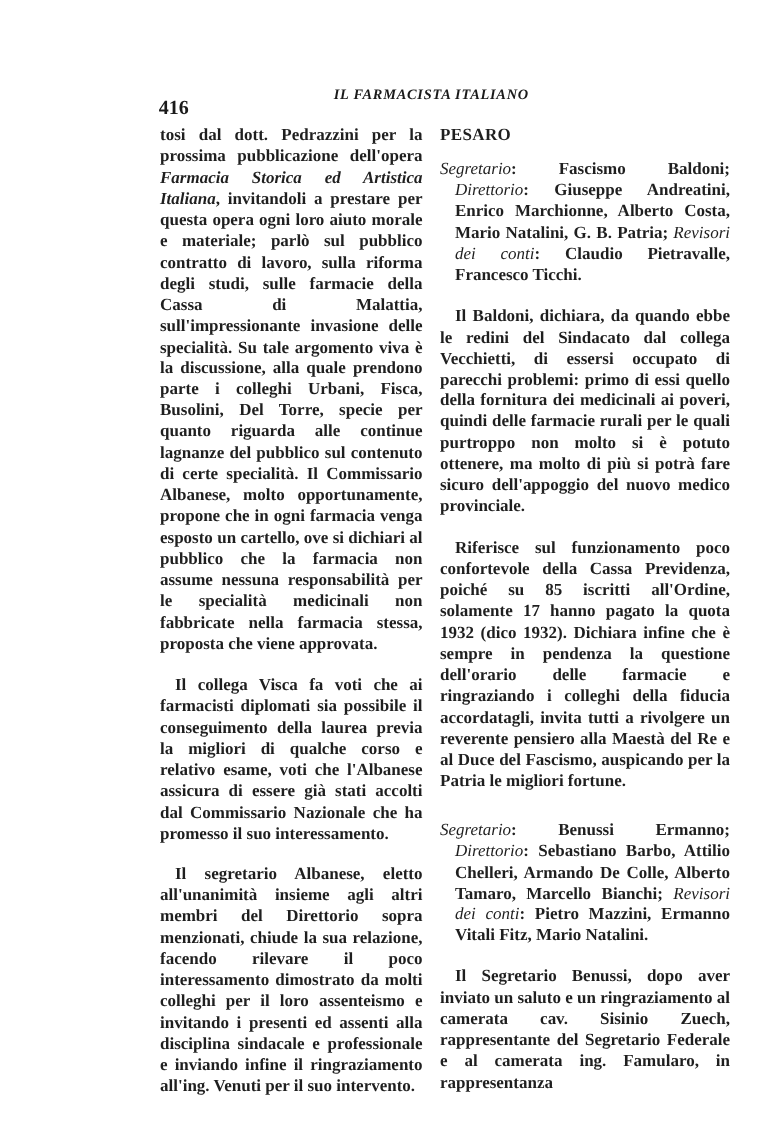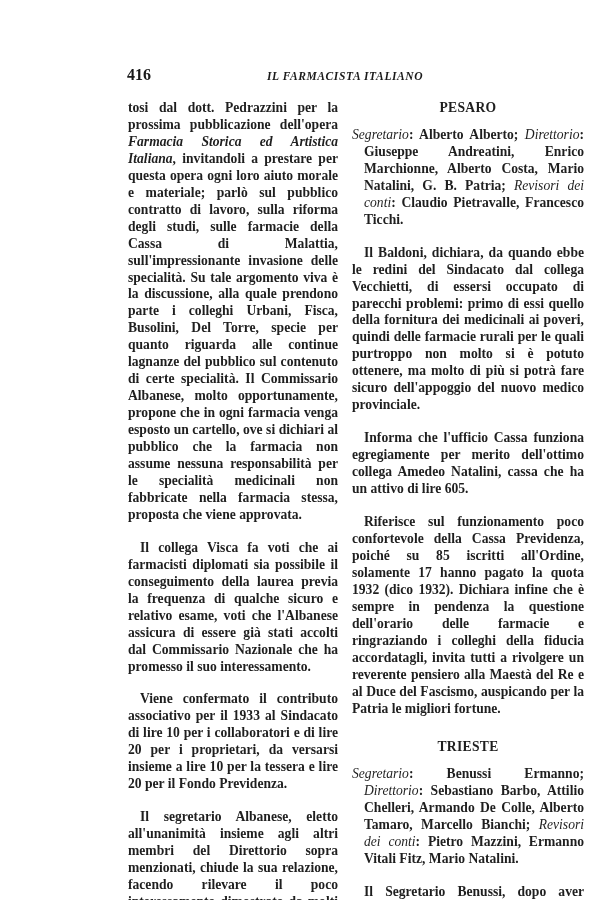--- a/index.html
+++ b/index.html
@@ -1,49 +1,46 @@
 <!DOCTYPE html>
 <html><head>
 <meta charset="utf-8">
 <style>
   html, body { margin:0; padding:0; }
   body { width:609px; height:900px; background:#ffffff; position:relative; overflow:hidden;
          font-family:"DejaVu Serif", "Liberation Serif", serif; color:#1a1a1a; }
   .runhead { position:absolute; top:66px; left:127px; width:460px; height:22px; }
-  .pagenum { position:absolute; left:0; top:0; font-size:16px; font-weight:bold; font-family:"Liberation Serif", serif; }
+  .pagenum { position:absolute; left:0; top:12px; font-size:16px; font-weight:bold; font-family:"Liberation Serif", serif; }
   .jtitle { position:absolute; left:140px; top:4px; font-size:11.5px; font-weight:bold; letter-spacing:0.6px; font-family:"Liberation Serif", serif;font-style:italic; }
   .col { position:absolute; top:100px; font-family:"Liberation Serif", serif; font-size:13.6px; line-height:16.95px; font-weight:bold; text-align:justify; color:#1f1f1f; }
   .col.left { left:128px; width:210px; }
   .col.right { left:352px; width:232px; }
   .col p { margin:0; text-indent:12px; hyphens:manual; }
   .col p.cont { text-indent:0; }
   .col p + p { margin-top:16px; }
-  .section-head { text-align:center; font-size:13.6px; font-weight:bold; margin:0 0 10px 0; letter-spacing:0.3px; }
+  .section-head { text-align:left; font-size:13.6px; font-weight:bold; margin:0 0 10px 0; letter-spacing:0.3px; }
   .officers { text-indent:-12px !important; padding-left:12px; margin-bottom:10px !important; }
   .officers i { font-weight:normal; }
   .gap { height:22px; }
 </style>
 </head>
 <body>
 
 <div class="runhead">
   <span class="pagenum">416</span>
   <span class="jtitle">IL FARMACISTA ITALIANO</span>
 </div>
 
 <div class="col left">
   <p class="cont"><span>tosi dal dott. Pedrazzini per la prossima pubblicazione dell'opera </span><i>Farmacia Storica ed Artistica Italiana</i><span>, invitandoli a prestare per questa opera ogni loro aiuto morale e materiale; parlò sul pubblico contratto di lavoro, sulla riforma degli studi, sulle farmacie della Cassa di Malattia, sull'impressionante invasione delle specialità. Su tale argomento viva è la discussione, alla quale prendono parte i colleghi Urbani, Fisca, Busolini, Del Torre, specie per quanto riguarda alle continue lagnanze del pubblico sul contenuto di certe specialità. Il Commissario Albanese, molto opportunamente, propone che in ogni farmacia venga esposto un cartello, ove si dichiari al pubblico che la farmacia non assume nessuna responsabilità per le specialità medicinali non fabbricate nella farmacia stessa, proposta che viene approvata.</span></p>
-  <p>Il collega Visca fa voti che ai farmacisti diplomati sia possibile il conseguimento della laurea previa la frequenza di qualche sicuro e relativo esame, voti che l'Albanese assicura di essere già stati accolti dal Commissario Nazionale che ha promesso il suo interessamento.</p>
-  <p>Viene confermato il contributo associativo per il 1933 al Sindacato di lire 10 per i collaboratori e di lire 20 per i proprietari, da versarsi insieme a lire 10 per la tessera e lire 20 per il Fondo Previdenza.</p>
+  <p>Il collega Visca fa voti che ai farmacisti diplomati sia possibile il conseguimento della laurea previa la migliori di qualche corso e relativo esame, voti che l'Albanese assicura di essere già stati accolti dal Commissario Nazionale che ha promesso il suo interessamento.</p>
   <p>Il segretario Albanese, eletto all'unanimità insieme agli altri membri del Direttorio sopra menzionati, chiude la sua relazione, facendo rilevare il poco interessamento dimostrato da molti colleghi per il loro assenteismo e invitando i presenti ed assenti alla disciplina sindacale e professionale e inviando infine il ringraziamento all'ing. Venuti per il suo intervento.</p>
 </div>
 
 <div class="col right">
   <div class="section-head">PESARO</div>
-  <p class="officers"><i>Segretario</i><span>: Alberto Alberto; </span><i>Direttorio</i><span>: Giuseppe Andreatini, Enrico Marchionne, Alberto Costa, Mario Natalini, G. B. Patria; </span><i>Revisori dei conti</i><span>: Claudio Pietravalle, Francesco Ticchi.</span></p>
+  <p class="officers"><i>Segretario</i><span>: Fascismo Baldoni; </span><i>Direttorio</i><span>: Giuseppe Andreatini, Enrico Marchionne, Alberto Costa, Mario Natalini, G. B. Patria; </span><i>Revisori dei conti</i><span>: Claudio Pietravalle, Francesco Ticchi.</span></p>
   <p>Il Baldoni, dichiara, da quando ebbe le redini del Sindacato dal collega Vecchietti, di essersi occupato di parecchi problemi: primo di essi quello della fornitura dei medicinali ai poveri, quindi delle farmacie rurali per le quali purtroppo non molto si è potuto ottenere, ma molto di più si potrà fare sicuro dell'appoggio del nuovo medico provinciale.</p>
-  <p>Informa che l'ufficio Cassa funziona egregiamente per merito dell'ottimo collega Amedeo Natalini, cassa che ha un attivo di lire 605.</p>
   <p>Riferisce sul funzionamento poco confortevole della Cassa Previdenza, poiché su 85 iscritti all'Ordine, solamente 17 hanno pagato la quota 1932 (dico 1932). Dichiara infine che è sempre in pendenza la questione dell'orario delle farmacie e ringraziando i colleghi della fiducia accordatagli, invita tutti a rivolgere un reverente pensiero alla Maestà del Re e al Duce del Fascismo, auspicando per la Patria le migliori fortune.</p>
   <div class="gap"></div>
-  <div class="section-head">TRIESTE</div>
   <p class="officers"><i>Segretario</i><span>: Benussi Ermanno; </span><i>Direttorio</i><span>: Sebastiano Barbo, Attilio Chelleri, Armando De Colle, Alberto Tamaro, Marcello Bianchi; </span><i>Revisori dei conti</i><span>: Pietro Mazzini, Ermanno Vitali Fitz, Mario Natalini.</span></p>
   <p>Il Segretario Benussi, dopo aver inviato un saluto e un ringraziamento al camerata cav. Sisinio Zuech, rappresentante del Segretario Federale e al camerata ing. Famularo, in rappresentanza</p>
 </div>
 
 </body></html>

